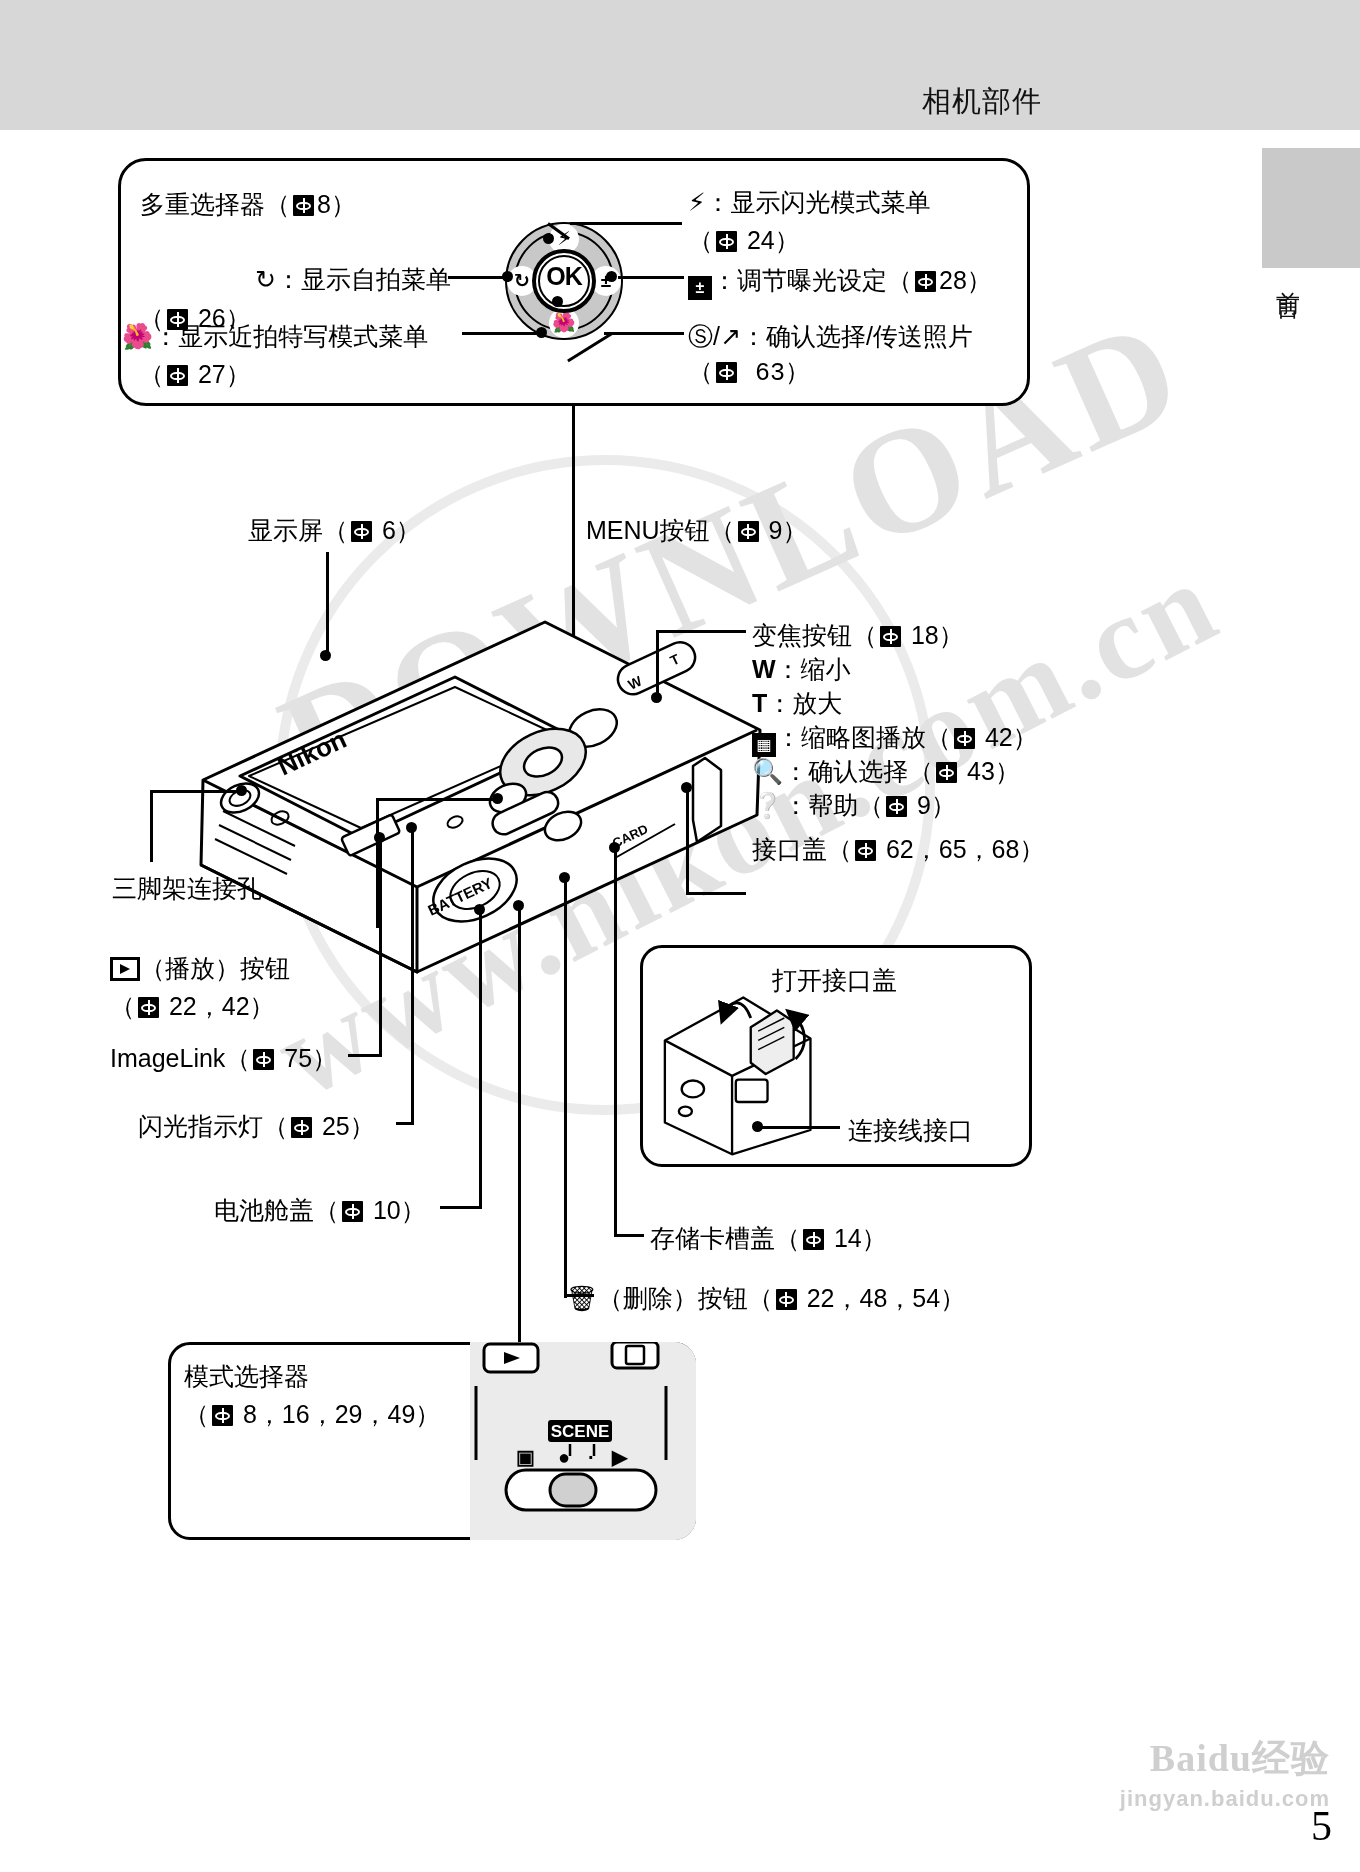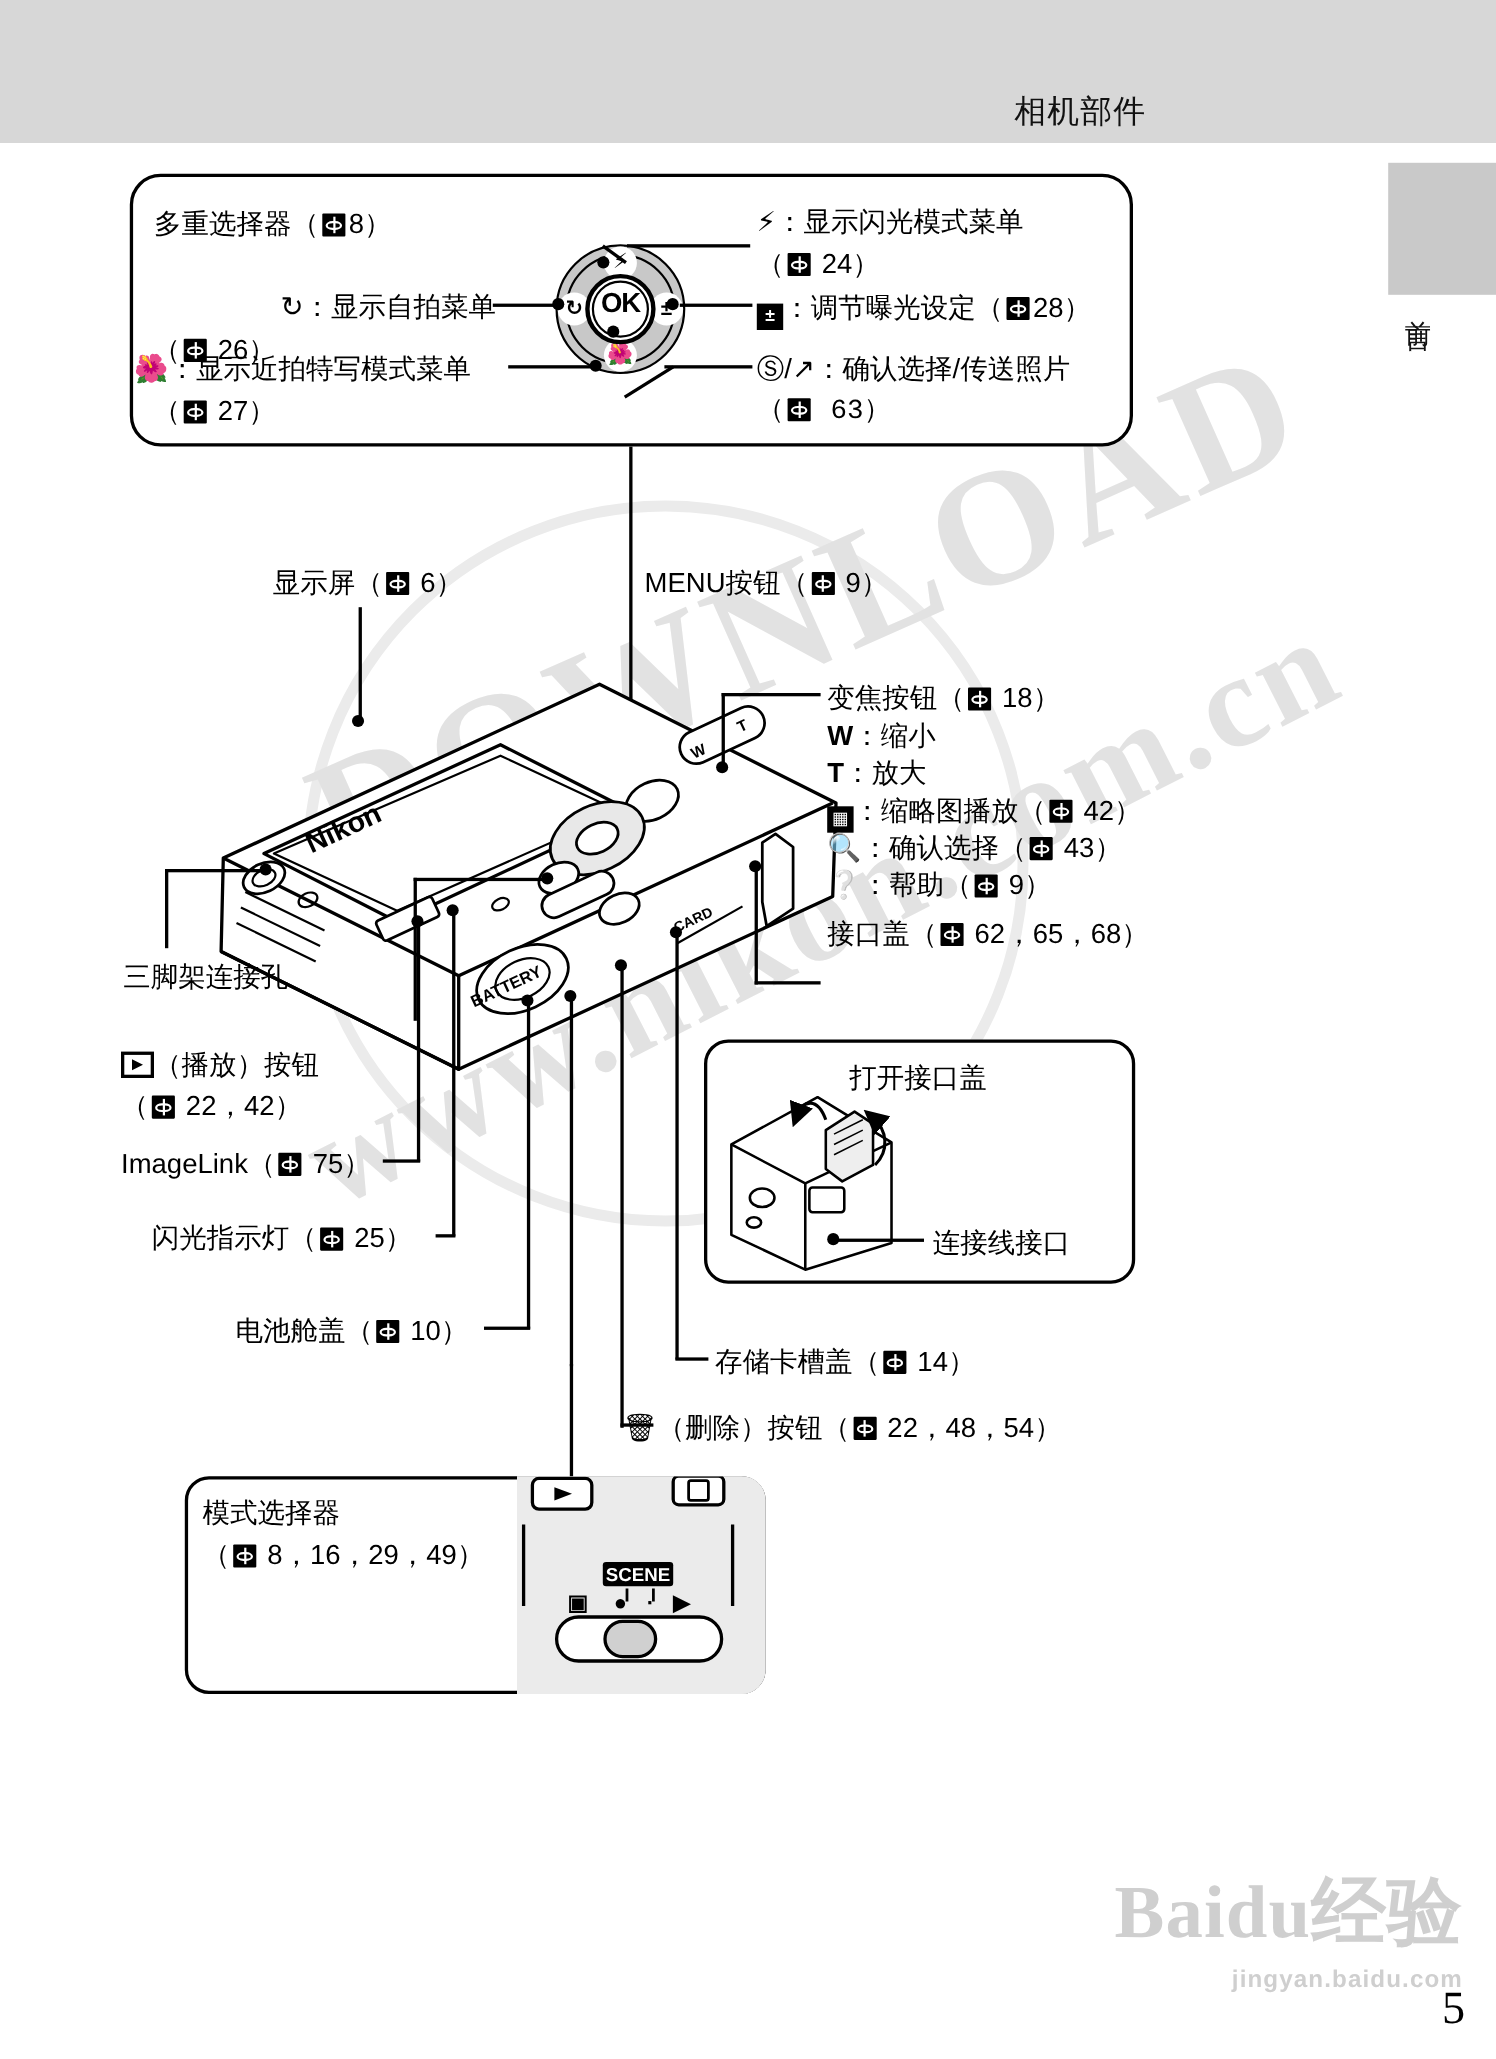--- a/index.html
+++ b/index.html
@@ -123,21 +123,21 @@
   .wm-ring{
     position:absolute;left:275px;top:455px;width:640px;height:640px;
     border:10px solid #ebebeb;border-radius:50%;
   }
 
   
   .baidu{
     position:absolute;right:30px;bottom:60px;text-align:right;
     color:#cfcfcf;font-weight:bold;
   }
-  .baidu .b1{font-size:68px;font-family:"Liberation Serif",serif;letter-spacing:1px;}
+  .baidu .b1{font-size:38px;font-family:"Liberation Serif",serif;letter-spacing:1px;}
   .baidu .b2{font-size:22px;letter-spacing:1px;margin-top:2px;}
 
   .pageno{
     position:absolute;right:28px;bottom:22px;font-size:42px;
     font-family:"Liberation Serif","DejaVu Serif",serif;
   }
 
   
   .mode-img{
     position:absolute;left:470px;top:1342px;width:226px;height:198px;

